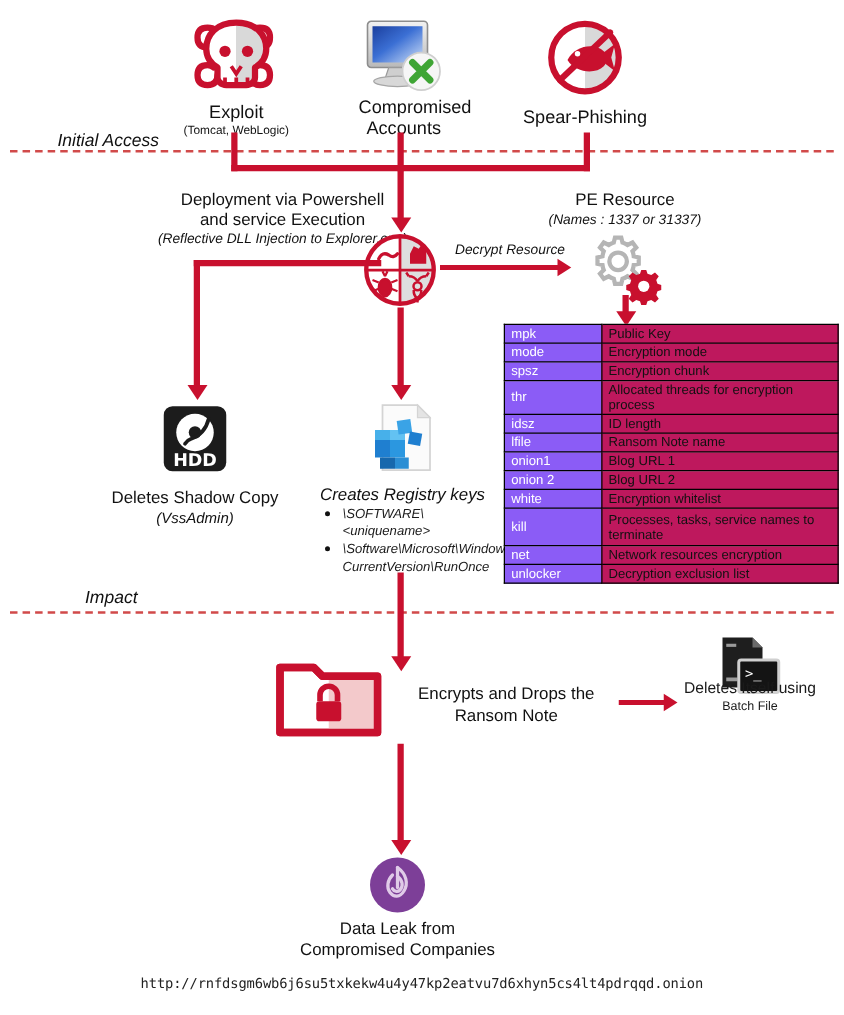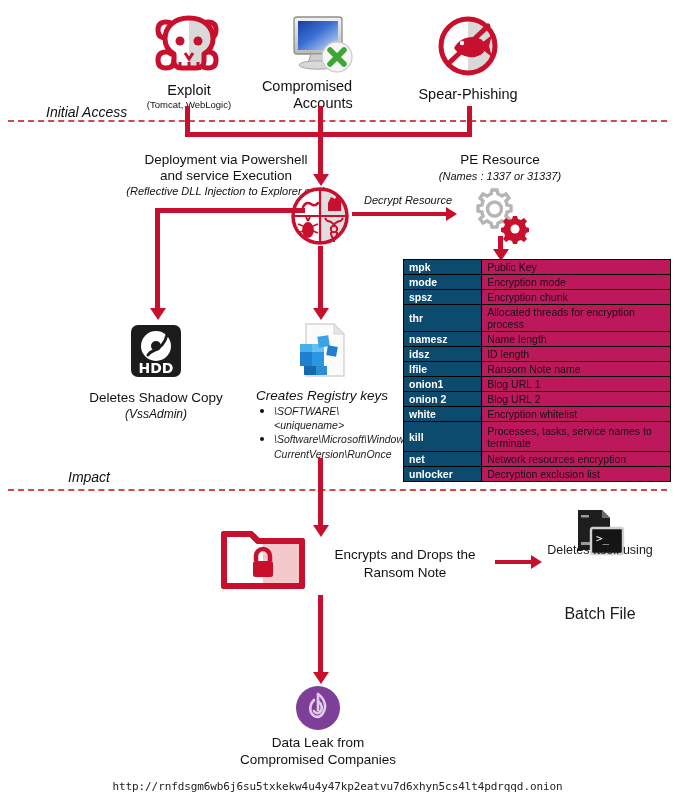--- a/index.html
+++ b/index.html
@@ -51,21 +51,21 @@
   
   .cfg-table {
     position: absolute;
     border-collapse: collapse;
     border: 1.5px solid #000;
     font-size: 10.5px;
     background:#fff;
   }
   .cfg-table td { border: 1px solid #000; padding: 1px 5px; vertical-align: middle; }
   .cfg-key {
-    background: #0c4a6e; color: #ffffff; font-weight: bold;
+    background: #8b5cf6; color: #ffffff; font-weight: normal;
     width: 81px; height: 15px;
   }
   .cfg-val { background:#be185d; color:#111; width: 204px; }
 
   
   .reg-list { list-style: none; font-size: 10.5px; font-style: italic; }
   .reg-list li { position: relative; padding-left: 16px; line-height: 1.35; text-align:left; }
   .reg-list li .bullet {
     position: absolute; left: 2px; top: 5px;
     width: 4px; height: 4px; border-radius: 50%; background: #111;
@@ -125,21 +125,21 @@
         </linearGradient>
       </defs>
       <rect x="5" y="3" width="48" height="37" rx="3" fill="url(#bez)" stroke="#8d8d8d" stroke-width="1.3"></rect>
       <rect x="9" y="7" width="40" height="29" fill="url(#scr)"></rect>
       <path d="M22 40 l14 0 l3 9 l-20 0 z" fill="#cfcfcf" stroke="#9a9a9a" stroke-width="1"></path>
       <ellipse cx="29" cy="51" rx="19" ry="4.2" fill="#d8d8d8" stroke="#a6a6a6" stroke-width="1"></ellipse>
       <circle cx="48" cy="43" r="15" fill="#f6f6f6" stroke="#cfcfcf" stroke-width="1.4"></circle>
       <path d="M41 36 l14 14 M55 36 l-14 14" stroke="#3fa535" stroke-width="5.5" stroke-linecap="round"></path>
     </svg>
   </div>
-  <div class="abs txt node-title" style="left:248px; top:78px; width:118px;">Compromised</div>
+  <div class="abs txt node-title" style="left:273px; top:78px; width:118px;">Compromised</div>
   <div class="abs txt node-title" style="left:264px; top:95px; width:118px;">Accounts</div>
 
   <div class="icon-box" style="left:436px; top:14px; width:64px; height:64px;">
     <svg viewBox="0 0 64 64" width="64" height="64">
       <defs>
         <linearGradient id="gshade2" x1="0" x2="1" y1="0" y2="0">
           <stop offset="50%" stop-color="#ffffff"></stop>
           <stop offset="50%" stop-color="#d9d9d9"></stop>
         </linearGradient>
       </defs>
@@ -286,24 +286,20 @@
         </tr>
       <tr>
           <td class="cfg-key">spsz</td>
           <td class="cfg-val">Encryption chunk</td>
         </tr>
       <tr>
           <td class="cfg-key">thr</td>
           <td class="cfg-val">Allocated threads for encryption process</td>
         </tr>
       <tr>
-          <td class="cfg-key">namesz</td>
-          <td class="cfg-val">Name length</td>
-        </tr>
-      <tr>
           <td class="cfg-key">idsz</td>
           <td class="cfg-val">ID length</td>
         </tr>
       <tr>
           <td class="cfg-key">lfile</td>
           <td class="cfg-val">Ransom Note name</td>
         </tr>
       <tr>
           <td class="cfg-key">onion1</td>
           <td class="cfg-val">Blog URL 1</td>
@@ -359,21 +355,21 @@
     <svg viewBox="0 0 54 52" width="54" height="52">
       <path d="M6 2 L30 2 L38 10 L38 42 L6 42 Z" fill="#1e1e1e"></path>
       <path d="M30 2 L30 10 L38 10 Z" fill="#6a6a6a"></path>
       <rect x="9" y="7" width="8" height="2.5" fill="#9a9a9a"></rect>
       <rect x="9" y="34" width="9" height="3" fill="#9a9a9a"></rect>
       <rect x="19" y="20" width="32" height="26" rx="2" fill="#141414" stroke="#d0d0d0" stroke-width="2.4"></rect>
       <text x="24" y="34" font-family="DejaVu Sans Mono, monospace" font-size="11" fill="#ffffff">&gt;_</text>
     </svg>
   </div>
   <div class="abs txt" style="left:538px; top:543px; width:124px; font-size:12.5px;text-align:center;">Deletes Itself using</div>
-  <div class="abs txt" style="left:538px; top:560px; width:124px; font-size:16px;margin-top:45px;">Batch File</div>
+  <div class="abs txt" style="left:538px; top:560px; width:124px; font-size:10px;">Batch File</div>
 
   <div class="bar-v" style="left:318px; top:595px; height:80px;"></div>
   <div class="arrowhead-down" style="left:312.5px; top:672px;"></div>
 
   <div class="icon-box" style="left:294px; top:684px; width:48px; height:48px;">
     <svg viewBox="0 0 48 48" width="48" height="48">
       <circle cx="24" cy="24" r="22" fill="#7d3f98"></circle>
       <g fill="none" stroke="#e0cbe8" stroke-width="2.6" stroke-linecap="round">
         <path d="M24 10 C24 16 24 20 24 26"></path>
         <path d="M24 10 C31 15 33 23 29 29 C26 34 21 34 18 30 C15 26 16 20 20 16"></path>

